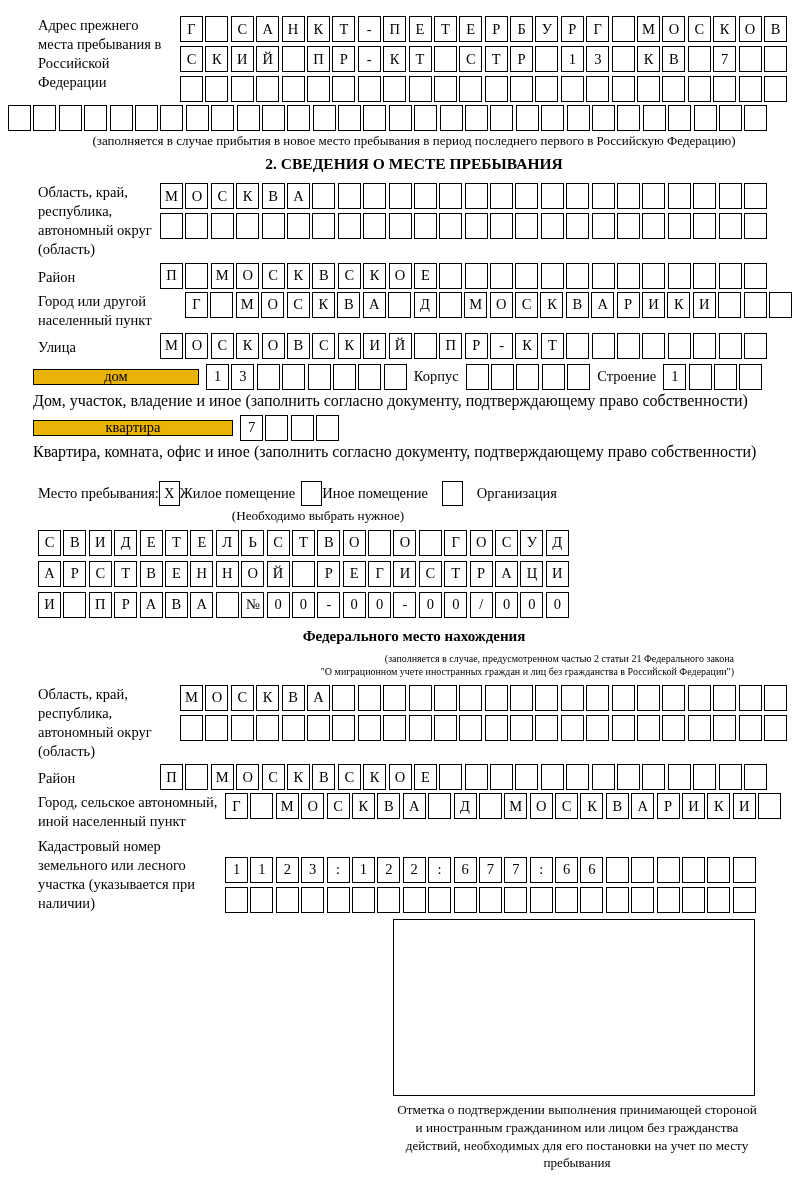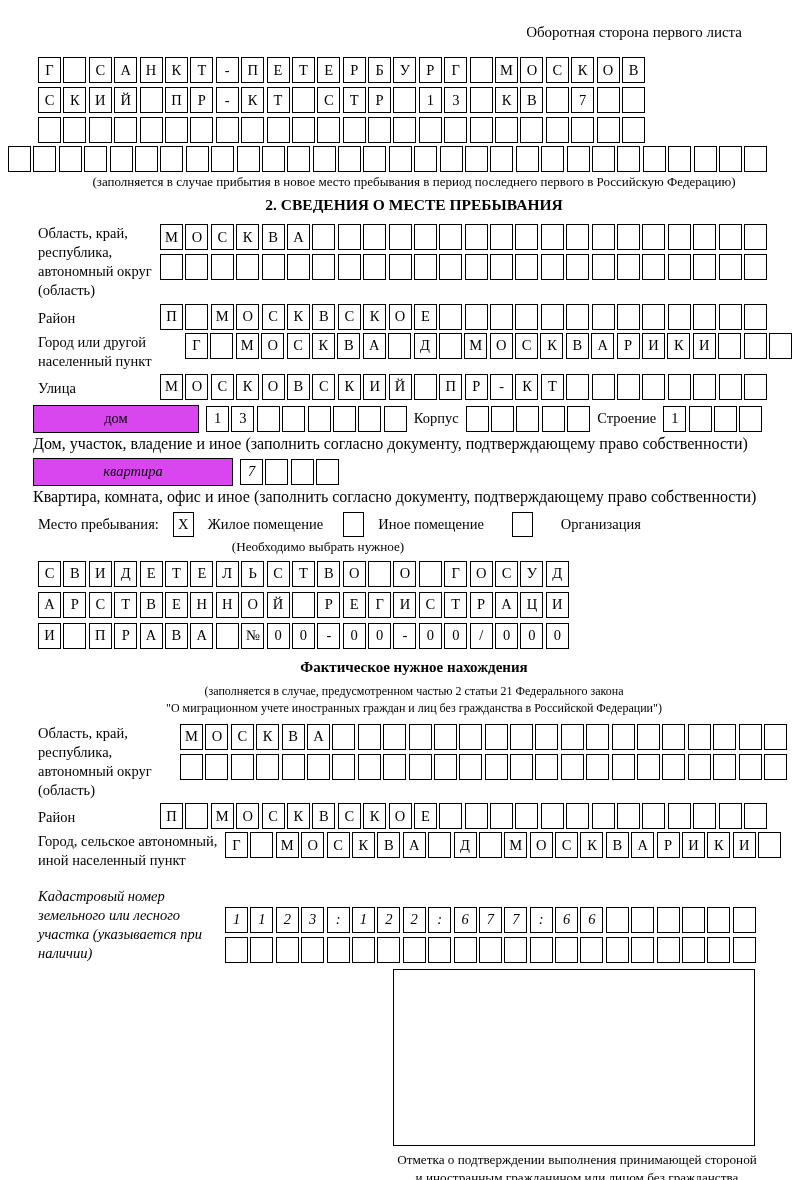--- a/index.html
+++ b/index.html
@@ -15,43 +15,43 @@
   .w187{width:187px;}
   .rows{display:flex;flex-direction:column;gap:4px;}
   .cells{display:flex;gap:2.4px;}
   .cell{box-sizing:border-box;flex:none;width:23px;height:26px;border:1.7px solid #000;
         display:flex;align-items:center;justify-content:center;
         font-size:14.5px;font-family:"Liberation Serif",serif;background:#fff;}
   .fullrow{margin-left:-30px;margin-top:1px;}
   .note{font-size:13px;text-align:center;margin:2px 0 4px 0;}
   .note-left{font-size:16px;text-align:left;margin:2px 0 5px -5px;}
   .sec-title{font-weight:bold;font-size:15.5px;text-align:center;margin:6px 0 10px 0;}
-  .labelbox{box-sizing:border-box;border:1.7px solid #000;height:28px;display:flex;
-            align-items:center;justify-content:center;font-size:14.5px;flex:none;background:#d946ef;}
+  .labelbox{box-sizing:border-box;border:1.7px solid #000;height:16px;display:flex;
+            align-items:center;justify-content:center;font-size:14.5px;flex:none;background:#eab308;}
   .houserow{display:flex;align-items:center;gap:7px;margin-left:-5px;margin-top:5px;margin-bottom:2px;}
   .inline-lab{font-size:14.5px;flex:none;}
-  .stayrow{display:flex;align-items:center;gap:14px;margin:6px 0 2px 0;font-size:14.5px;}
+  .stayrow{display:flex;align-items:center;margin:20px 0 2px 0;font-size:14.5px;}
   .checkbox{box-sizing:border-box;width:21px;height:25px;border:1.7px solid #000;display:flex;
             align-items:center;justify-content:center;font-size:14.5px;flex:none;background:#fff;}
   .center-note{font-size:13.2px;text-align:center;margin:1px 0 6px 0;}
   .fact-title{font-weight:bold;font-size:15px;text-align:center;margin:10px 0 8px 0;}
-  .fact-note{font-size:12px;text-align:center;margin:0 auto 2px auto;max-width:640px;}
+  .fact-note{font-size:10px;text-align:right;margin:0 auto 2px auto;max-width:640px;}
   .markwrap{margin-left:355px;margin-top:6px;width:368px;}
   .markbox{box-sizing:border-box;width:362px;height:177px;border:1.8px solid #000;background:#fff;}
   .markcap{font-size:13.2px;text-align:center;margin-top:5px;line-height:1.35;}
   .mb8{margin-bottom:8px;}
 </style>
 </head>
 <body>
 
 <div class="sheet">
 
-  <div class="hdr-note">Оборотная сторона первого листа</div>
 
   <div class="frow">
+    <div class="flabel w142">Адрес прежнего места пребывания в Российской Федерации</div>
     <div class="rows">
       <div class="cells">
           <div class="cell">Г</div>
           <div class="cell"></div>
           <div class="cell">С</div>
           <div class="cell">А</div>
           <div class="cell">Н</div>
           <div class="cell">К</div>
           <div class="cell">Т</div>
           <div class="cell">-</div>
@@ -333,21 +333,21 @@
     <div class="inline-lab">Строение</div>
     <div class="cells">
         <div class="cell">1</div>
         <div class="cell"></div>
         <div class="cell"></div>
         <div class="cell"></div>
       </div>
   </div>
   <div class="note-left">Дом, участок, владение и иное (заполнить согласно документу, подтверждающему право собственности)</div>
 
-  <div class="houserow" style="margin-top:2px;font-style:italic;">
+  <div class="houserow" style="margin-top:2px;">
     <div class="labelbox" style="width:200px;">квартира</div>
     <div class="cells">
         <div class="cell">7</div>
         <div class="cell"></div>
         <div class="cell"></div>
         <div class="cell"></div>
       </div>
   </div>
   <div class="note-left">Квартира, комната, офис и иное (заполнить согласно документу, подтверждающему право собственности)</div>
 
@@ -429,21 +429,21 @@
           <div class="cell">0</div>
           <div class="cell">0</div>
           <div class="cell">/</div>
           <div class="cell">0</div>
           <div class="cell">0</div>
           <div class="cell">0</div>
         </div>
     </div>
   </div>
 
-  <div class="fact-title">Фактическое нужное нахождения</div>
+  <div class="fact-title">Федерального место нахождения</div>
   <div class="fact-note">(заполняется в случае, предусмотренном частью 2 статьи 21 Федерального закона</div>
   <div class="fact-note mb8">"О миграционном учете иностранных граждан и лиц без гражданства в Российской Федерации")</div>
 
   <div class="frow">
     <div class="flabel w142">Область, край, республика, автономный округ (область)</div>
     <div class="rows">
       <div class="cells">
           <div class="cell">М</div>
           <div class="cell">О</div>
           <div class="cell">С</div>
@@ -549,21 +549,21 @@
         <div class="cell">В</div>
         <div class="cell">А</div>
         <div class="cell">Р</div>
         <div class="cell">И</div>
         <div class="cell">К</div>
         <div class="cell">И</div>
         <div class="cell"></div>
       </div>
   </div>
 
-  <div class="frow" style="margin-top:16px;font-style:italic;">
+  <div class="frow" style="margin-top:5px;">
     <div class="flabel w187">Кадастровый номер земельного или лесного участка (указывается при наличии)</div>
     <div class="rows" style="padding-top:20px;">
       <div class="cells">
           <div class="cell">1</div>
           <div class="cell">1</div>
           <div class="cell">2</div>
           <div class="cell">3</div>
           <div class="cell">:</div>
           <div class="cell">1</div>
           <div class="cell">2</div>

